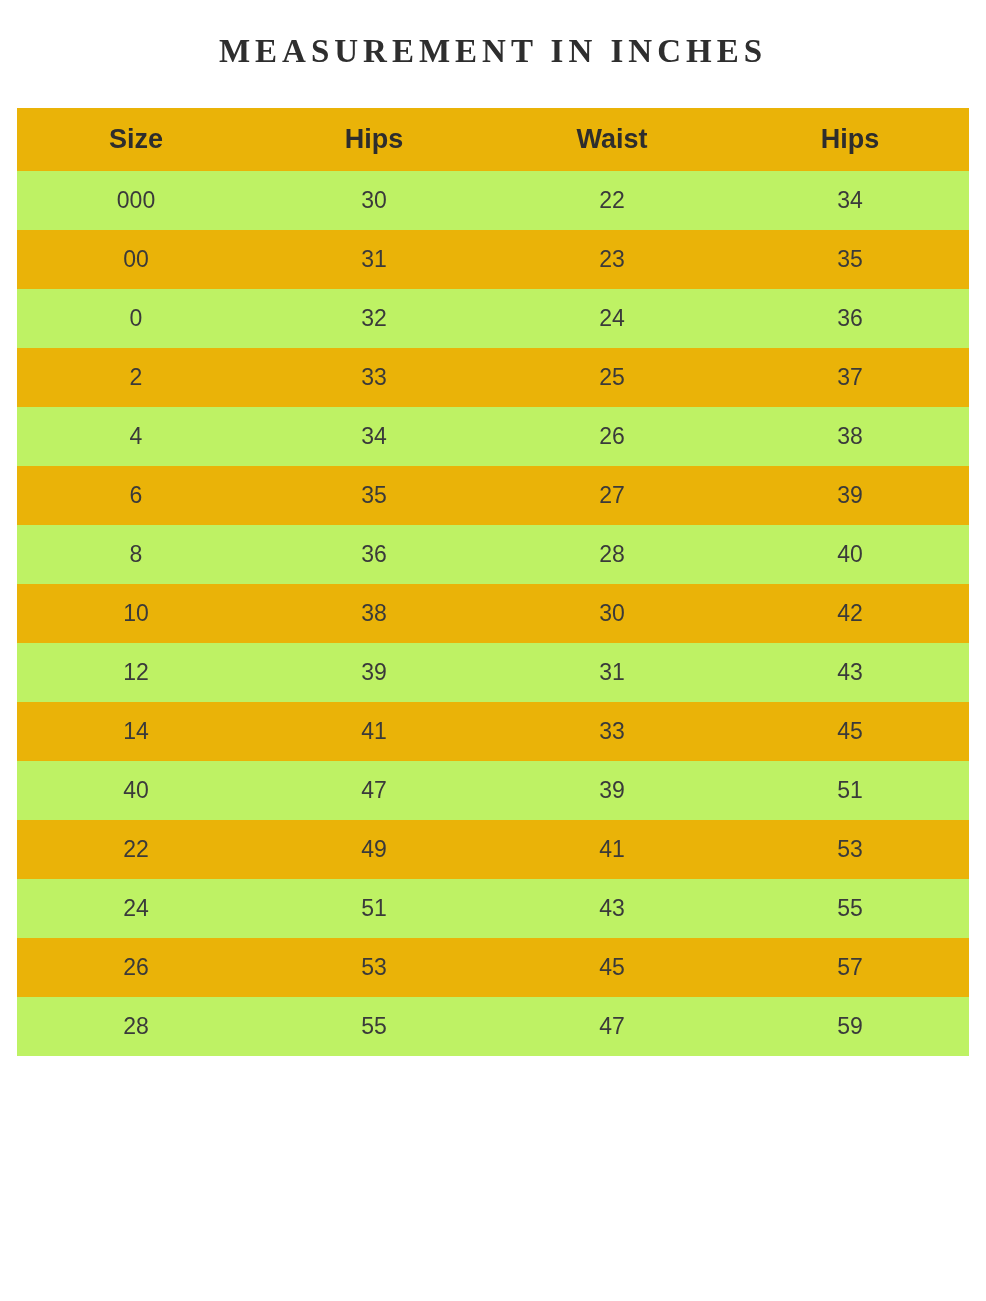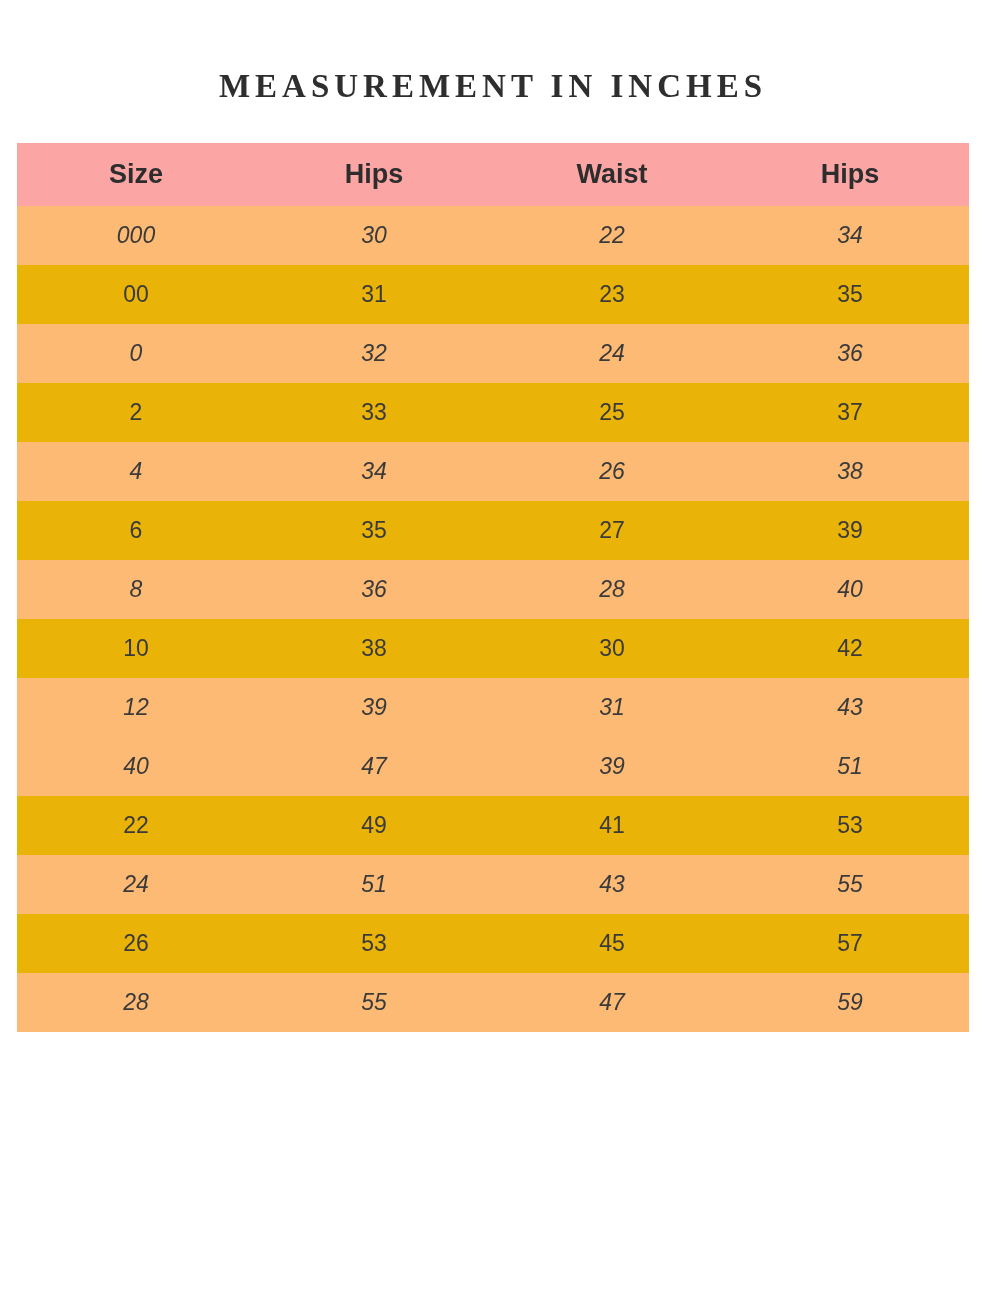--- a/index.html
+++ b/index.html
@@ -20,48 +20,47 @@
     box-sizing: border-box;
     position: relative;
   }
   .title {
     text-align: center;
     font-family: "Liberation Serif", serif;
     font-weight: bold;
     font-size: 33px;
     letter-spacing: 5px;
     color: #2e2e2e;
-    padding-top: 68px;
+    padding-top: 33px;
     padding-bottom: 0;
     margin: 0;
   }
   table.size-table {
     width: 952px;
     margin: 38px auto 0 auto;
     border-collapse: collapse;
     table-layout: fixed;
   }
   table.size-table th {
     font-size: 27px;
     font-weight: bold;
     color: #2d2d2d;
     padding: 16px 0 16px 0;
     text-align: center;
-    background: #fca5a5;
+    background: #eab308;
   }
   table.size-table td {
     font-size: 23px;
     font-weight: normal;
     color: #3a3a3a;
     padding: 16px 0 16px 0;
     text-align: center;
   }
   table.size-table tbody tr.odd td {
-    background: #fdba74;
-    font-style: italic;
+    background: #bef264;
   }
   table.size-table tbody tr.even td {
     background: #eab308;
   }
   table.size-table th:nth-child(1), table.size-table td:nth-child(1) { width: 25%; }
   table.size-table th:nth-child(2), table.size-table td:nth-child(2) { width: 25%; }
   table.size-table th:nth-child(3), table.size-table td:nth-child(3) { width: 25%; }
   table.size-table th:nth-child(4), table.size-table td:nth-child(4) { width: 25%; }
 </style>
 </head>
@@ -127,20 +126,26 @@
         <td>38</td>
         <td>30</td>
         <td>42</td>
       </tr>
       <tr class="odd">
         <td>12</td>
         <td>39</td>
         <td>31</td>
         <td>43</td>
       </tr>
+      <tr class="even">
+        <td>14</td>
+        <td>41</td>
+        <td>33</td>
+        <td>45</td>
+      </tr>
       <tr class="odd">
         <td>40</td>
         <td>47</td>
         <td>39</td>
         <td>51</td>
       </tr>
       <tr class="even">
         <td>22</td>
         <td>49</td>
         <td>41</td>

